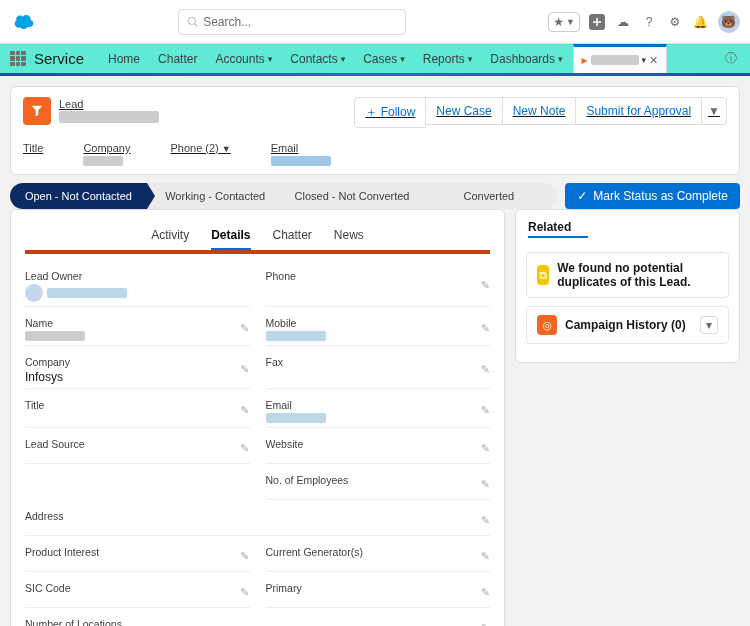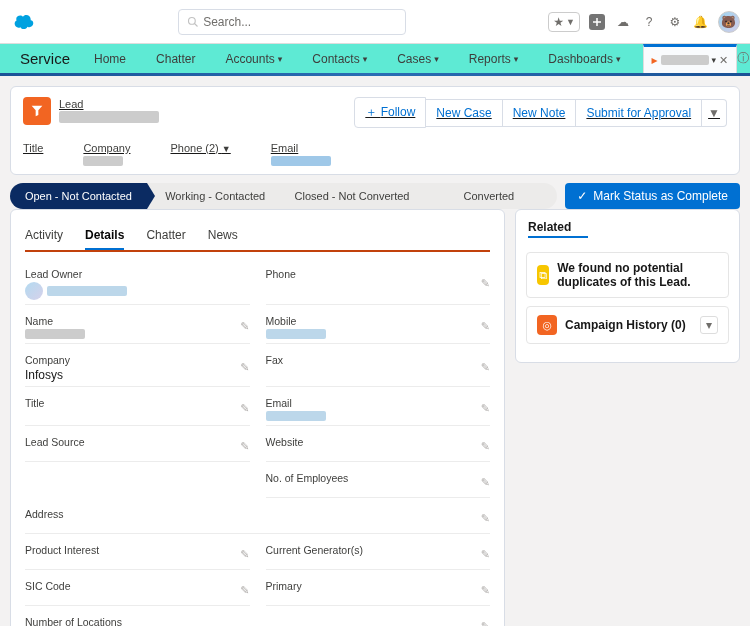--- a/index.html
+++ b/index.html
@@ -11,55 +11,55 @@
   .search-box svg{opacity:.6;margin-right:4px}
   .header-right { display:flex; align-items:center; gap:8px; color:#706e6b; }
   .hicon{width:18px;height:18px;display:flex;align-items:center;justify-content:center;cursor:pointer;}
   .star-btn{border:1px solid #ccc;border-radius:4px;padding:2px 4px;display:flex;align-items:center;gap:2px;}
   .avatar{width:22px;height:22px;border-radius:50%;background:linear-gradient(135deg,#9fd4f0,#d0cce8);border:1px solid #ccc;display:flex;align-items:center;justify-content:center;}
   .app-bar{height:32px;background:#5eead4;display:flex;align-items:center;padding:0 10px;border-bottom:3px solid #0070d2;position:relative;}
   .app-bar::after{content:"";position:absolute;left:0;right:0;bottom:-3px;height:3px;background:linear-gradient(90deg,#1b5296,#2a6db4,#1b5296);}
   .waffle{width:16px;height:16px;display:grid;grid-template-columns:repeat(3,1fr);grid-template-rows:repeat(3,1fr);gap:1px;margin-right:8px;cursor:pointer;}
   .waffle span{background:#706e6b;border-radius:1px;}
   .app-name{font-size:15px;font-weight:400;margin-right:16px;}
-  .nav-tabs{display:flex;gap:14px;align-items:center;}
+  .nav-tabs{display:flex;gap:2px;align-items:center;}
   .nav-tab{padding:6px 8px;color:#3e3e3c;font-size:12px;display:flex;align-items:center;gap:3px;cursor:pointer;}
   .nav-tab.active{border-top:3px solid #0070d2;background:#f9fbfd;border-left:1px solid #ddd;border-right:1px solid #ddd;}
   .nav-tab .closex{color:#706e6b;font-size:11px;}
   .info-icon{margin-left:auto;color:#706e6b;}
   .blur-pill{display:inline-block;background:#ccc;color:transparent;border-radius:2px;filter:blur(0.3px);}
   .content{padding:10px;}
   .record-header{background:#fff;border:1px solid #d8dde6;border-radius:6px;padding:10px 12px 8px 12px;margin-bottom:8px;text-decoration:underline;}
   .rh-top{display:flex;align-items:flex-start;}
   .lead-icon{width:28px;height:28px;background:#f26522;border-radius:4px;display:flex;align-items:center;justify-content:center;margin-right:8px;}
   .lead-icon svg{fill:#fff;}
   .rh-title small{color:#3e3e3c;font-size:11px;}
   .rh-title .name{font-size:15px;}
-  .rh-actions{margin-left:auto;display:flex;gap:0;align-items:center;}
+  .rh-actions{margin-left:auto;display:flex;gap:0;align-items:flex-start;}
   .btn{background:#fff;border:1px solid #d8dde6;color:#0070d2;font-size:12px;padding:6px 10px;cursor:pointer;border-radius:0;}
   .btn:first-child{border-top-left-radius:4px;border-bottom-left-radius:4px;}
   .btn.drop{border-top-right-radius:4px;border-bottom-right-radius:4px;padding:6px 6px;color:#706e6b;}
   .btn + .btn{border-left:none;}
   .rh-fields{display:flex;margin-top:14px;}
   .rh-field{margin-right:40px;font-size:11px;}
   .rh-field .lbl{color:#3e3e3c;}
   .rh-field .val{margin-top:2px;display:flex;align-items:center;gap:4px;}
   .emaillink{color:#0070d2;}
   .path-row{display:flex;align-items:flex-start;gap:8px;}
   .path{flex:1;display:flex;height:26px;background:#ecebea;border-radius:13px;overflow:hidden;}
   .path-step{flex:1;display:flex;align-items:center;justify-content:center;font-size:11px;color:#3e3e3c;position:relative;cursor:pointer;}
   .path-step.active{background:#0b2b62;color:#fff;}
   .path-step:not(:last-child)::after{content:"";position:absolute;right:-8px;top:0;border-top:13px solid transparent;border-bottom:13px solid transparent;border-left:8px solid #ecebea;z-index:1;}
   .path-step.active:not(:last-child)::after{border-left-color:#0b2b62;}
   .mark-btn{background:#0070d2;color:#fff;border:none;border-radius:4px;font-size:12px;padding:6px 12px;display:flex;align-items:center;gap:6px;cursor:pointer;}
   .columns{display:flex;gap:10px;align-items:flex-start;}
   .card{background:#fff;border:1px solid #d8dde6;border-radius:6px;}
   .main-card{flex:1;padding:12px 14px;}
   .side-card{width:225px;}
-  .dtabs{display:flex;gap:22px;border-bottom:2px solid #c2410c;font-size:12px;margin-bottom:10px;}
+  .dtabs{display:flex;gap:22px;border-bottom:4px solid #c2410c;font-size:12px;margin-bottom:10px;justify-content:center;}
   .dtab{padding:6px 0;color:#3e3e3c;cursor:pointer;}
   .dtab.active{color:#080707;font-weight:700;border-bottom:2px solid #0070d2;}
   .grid2{display:grid;grid-template-columns:1fr 1fr;column-gap:16px;}
   .fld{border-bottom:1px solid #ececec;padding:6px 0 4px 0;position:relative;margin-bottom:4px;min-height:32px;}
   .fld.span2{grid-column:1/3;}
   .fld .lbl{font-size:10.5px;color:#3e3e3c;}
   .fld .val{font-size:12px;margin-top:2px;display:flex;align-items:center;gap:4px;}
   .fld.editable::after{content:"✎";position:absolute;right:0;top:50%;transform:translateY(-50%);color:#b0adab;font-size:11px;cursor:pointer;}
   .tiny-avatar{width:18px;height:18px;border-radius:50%;background:linear-gradient(135deg,#b3daf0,#d6d1ea);display:inline-block;}
   .side-card .hdr{padding:10px 12px;font-weight:700;font-size:12px;}

